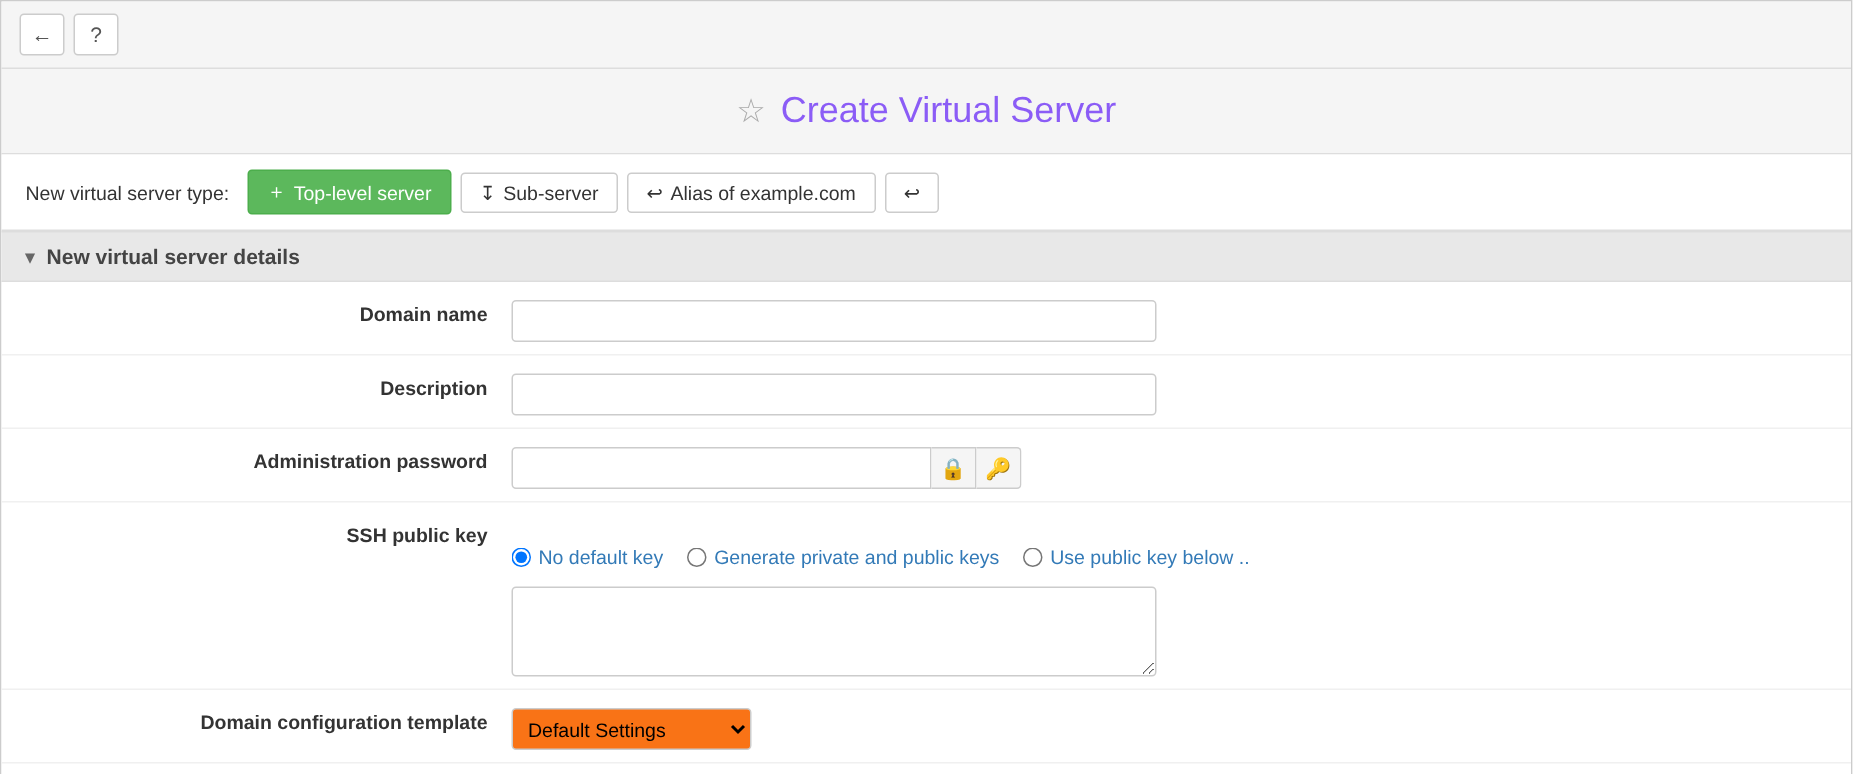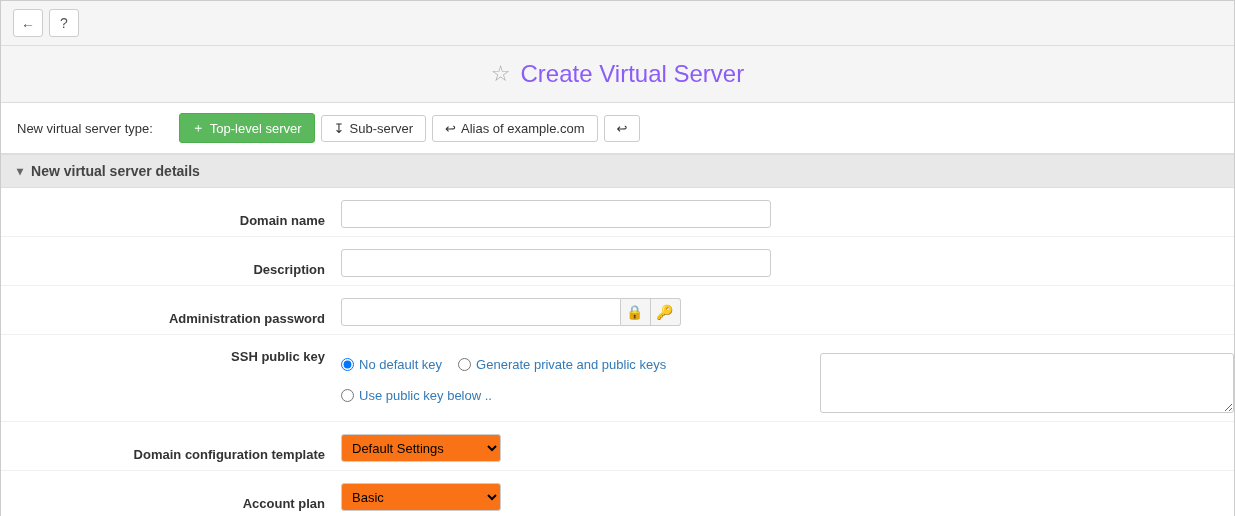--- a/index.html
+++ b/index.html
@@ -61,21 +61,21 @@
       background: #fff;
       border-bottom: 1px solid #ddd;
       padding: 10px 16px;
       display: flex;
       align-items: center;
       gap: 6px;
     }
     .type-label {
       font-size: 13px;
       color: #333;
-      margin-right: 20px;
+      margin-right: 6px;
     }
     .btn-green {
       background: #5cb85c;
       color: #fff;
       border: 1px solid #4cae4c;
       border-radius: 3px;
       padding: 5px 12px;
       cursor: pointer;
       font-size: 13px;
       display: flex;
@@ -114,21 +114,21 @@
     .chevron-down {
       font-size: 12px;
       color: #666;
     }
     
     .form-body {
       padding: 0;
     }
     .form-row {
       display: flex;
-      align-items: flex-end;
+      align-items: flex-start;
       padding: 8px 0;
       border-bottom: 1px solid #f0f0f0;
       min-height: 36px;
     }
     .form-row-label {
       width: 340px;
       text-align: right;
       padding-right: 16px;
       padding-top: 6px;
       font-weight: bold;
@@ -293,21 +293,21 @@
             </button>
             <button class="pass-btn">
               <span>🔑</span>
             </button>
           </div>
         </div>
       </div>
 
       <div class="form-row ssh-row">
         <div class="form-row-label">SSH public key</div>
-        <div class="form-row-content" style="flex-direction: row; align-items: center;">
+        <div class="form-row-content" style="flex-direction: column; align-items: flex-start; margin-top: 17px;">
           <div class="ssh-options">
             <label class="radio-option">
               <input type="radio" name="ssh_key" checked="" style="">
               <span class="radio-label blue">No default key</span>
             </label>
             <label class="radio-option">
               <input type="radio" name="ssh_key" style="">
               <span class="radio-label blue">Generate private and public keys</span>
             </label>
             <label class="radio-option">

